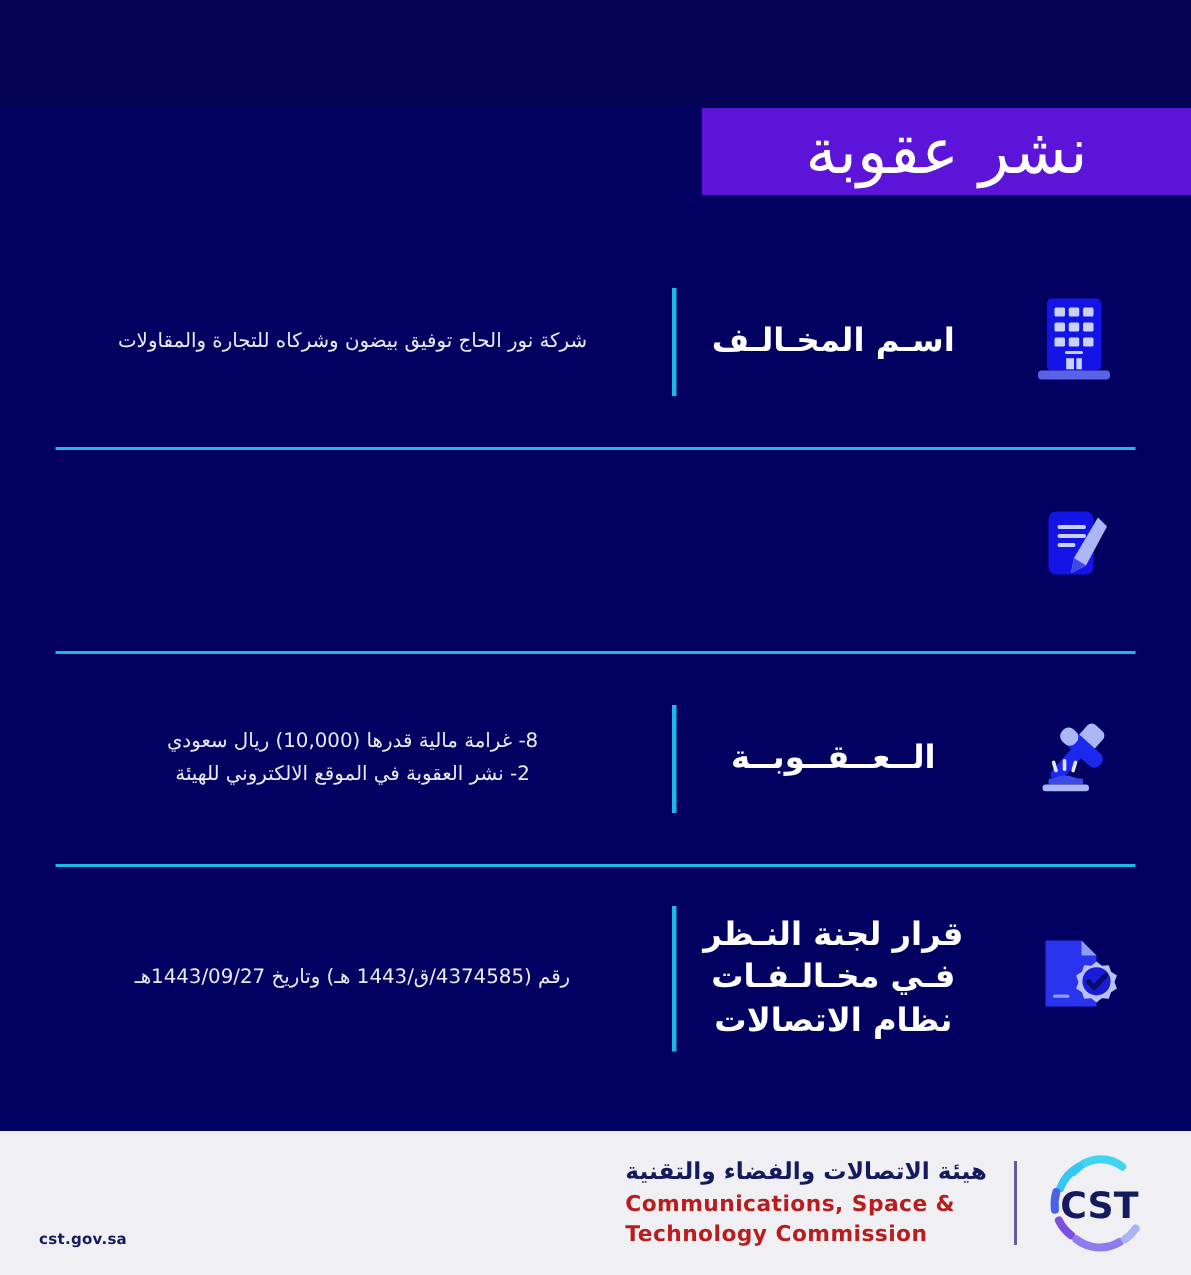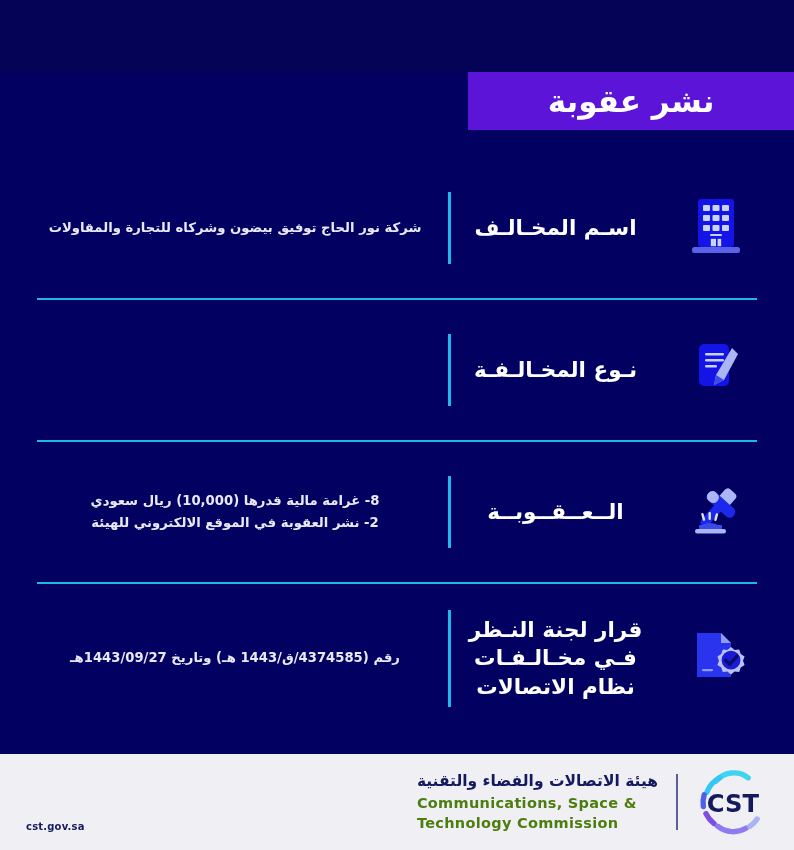--- a/index.html
+++ b/index.html
@@ -41,22 +41,22 @@
     right: 0;
     width: 326px;
     height: 58px;
     background: #5b14d8;
     display: flex;
     align-items: center;
     justify-content: center;
   }
   .banner-title {
     color: #ffffff;
-    font-size: 31px;
-    font-weight: 700;
+    font-size: 42px;
+    font-weight: 400;
     letter-spacing: 0.5px;
     line-height: 1;
     direction: rtl;
   }
 
   
   .content {
     flex: 1;
     padding: 0 22px;
     display: flex;
@@ -106,21 +106,21 @@
   .cell-value {
     flex: 1;
     display: flex;
     align-items: center;
     justify-content: center;
     padding: 6px 18px;
   }
   .value-text {
     color: #e9e9f5;
     font-size: 13.2px;
-    font-weight: 700;
+    font-weight: 400;
     line-height: 1.7;
     text-align: center;
     direction: rtl;
     white-space: pre-line;
   }
 
   .divider {
     height: 2px;
     background: #1fb6e8;
     width: 96%;
@@ -156,21 +156,21 @@
   .footer-names { display: flex; flex-direction: column; justify-content: center; }
   .f-ar {
     color: #141a5e;
     font-size: 15.5px;
     font-weight: 700;
     direction: rtl;
     line-height: 1.45;
     text-align: left;
   }
   .f-en1, .f-en2 {
-    color: #4d7c0f;
+    color: #b91c1c;
     font-size: 14.5px;
     font-weight: 700;
     direction: ltr;
     text-align: left;
     line-height: 1.42;
     letter-spacing: .3px;
   }
   .footer-right {
     margin-right: auto;
     display: flex;
@@ -246,23 +246,20 @@
             <rect x="13" y="7" width="30" height="42" rx="5" fill="#1414e6"></rect>
             <g fill="#c8d2fb">
               <rect x="19" y="16" width="19" height="2.6" rx="1.3"></rect>
               <rect x="19" y="22" width="19" height="2.6" rx="1.3"></rect>
               <rect x="19" y="28" width="12" height="2.6" rx="1.3"></rect>
             </g>
             <path d="M52 17 L46 11 L30 38 L28 48 L38 43 Z" fill="#aab6f6"></path>
             <path d="M30 38 L28 48 L38 43 Z" fill="#3b4ae6"></path>
           </svg>
         </span>
-      </div>
-      <div class="cell-label">
-        <div class="label-text">نـوع المخـالـفـة</div>
       </div>
     </div>
 
     <div class="row-gap"></div>
     <div class="divider"></div>
     <div class="row-gap"></div>
 
     <div class="row">
       <div class="cell-icon">
         <span>

